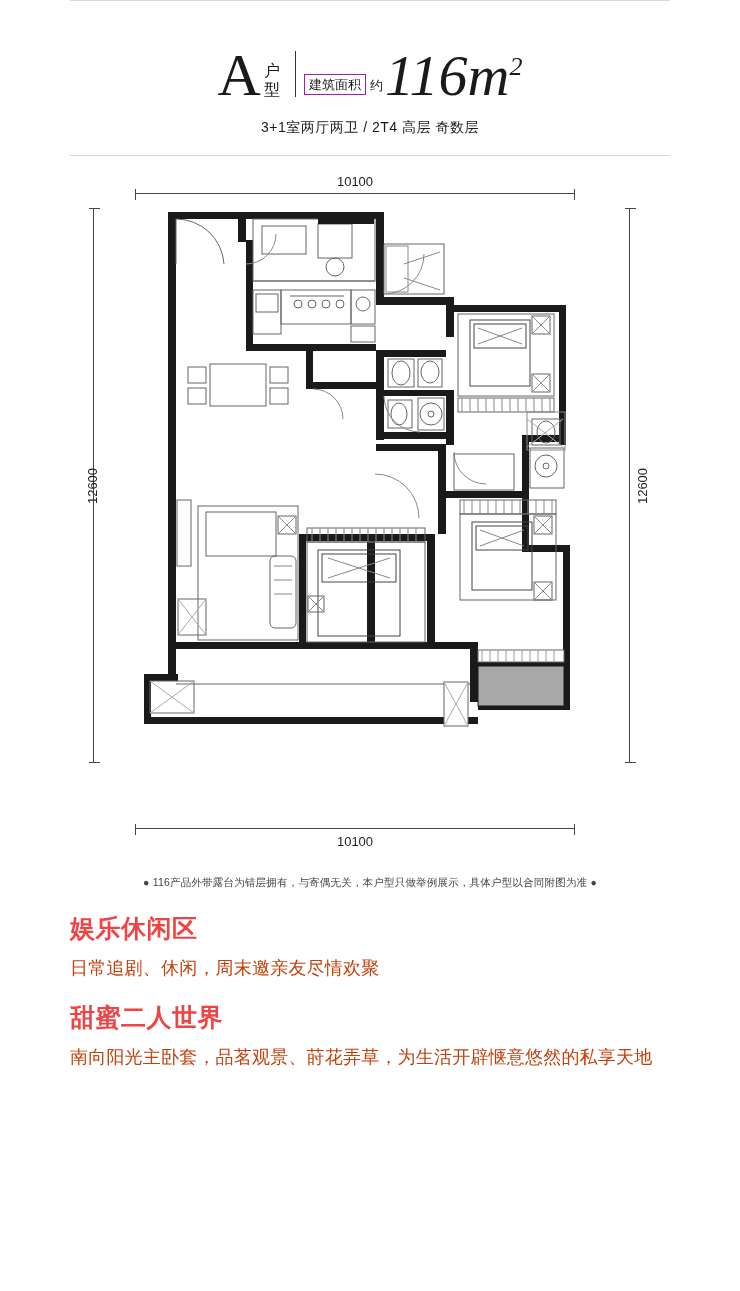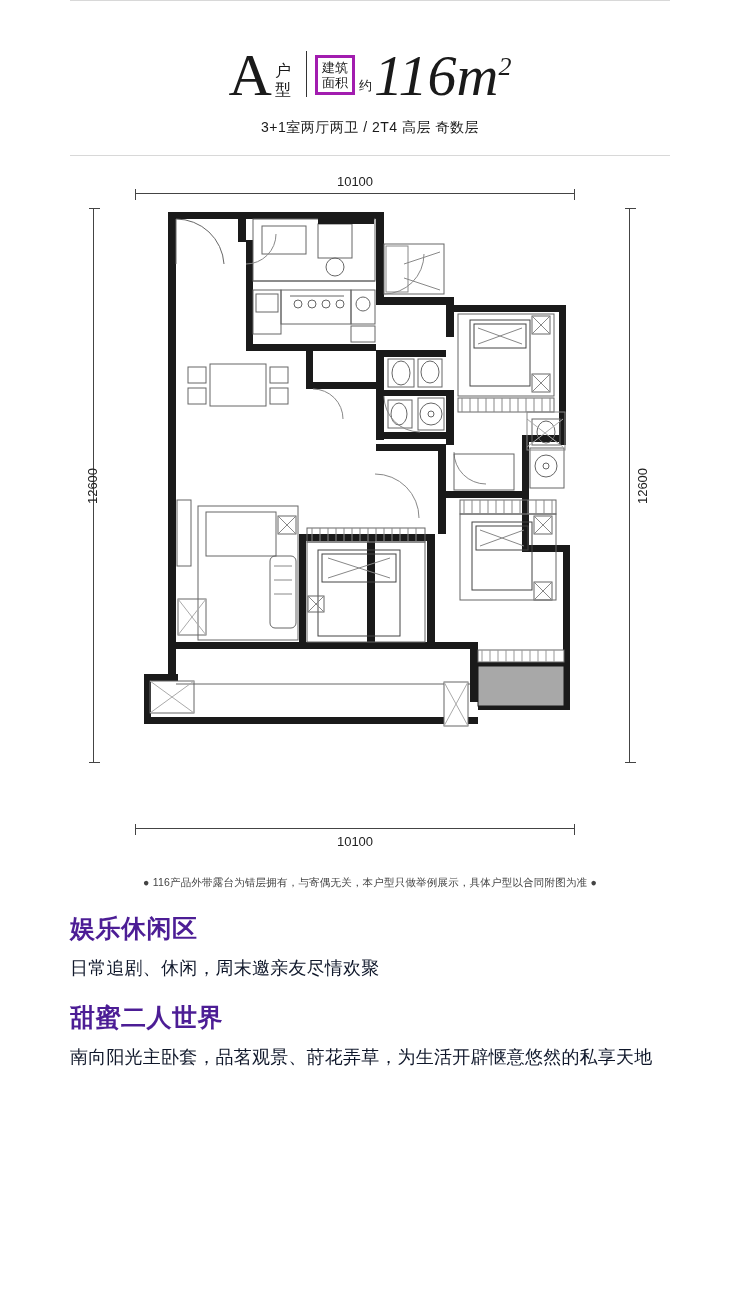--- a/index.html
+++ b/index.html
@@ -52,23 +52,22 @@
     font-family: "Liberation Sans", sans-serif;
   }
   .vrule {
     width: 1px;
     background: #333;
     height: 46px;
     margin: 0 8px 8px 8px;
   }
   .boxed-label {
     display: inline-flex;
-    flex-direction: column;
     justify-content: center;
-    border: 3px solid #a21caf;
+    border: 1px solid #a21caf;
     padding: 2px 4px;
     font-size: 13px;
     line-height: 15px;
     margin: 0 4px 10px 0;
   }
   .approx {
     font-size: 13px;
     margin: 0 2px 10px 0;
     align-self: flex-end;
   }
@@ -205,27 +204,27 @@
     margin: 22px 70px 0 70px;
   }
   .feature {
     margin-bottom: 18px;
   }
   .feature h3 {
     font-size: 25px;
     font-weight: 700;
     margin: 0 0 10px 0;
     letter-spacing: 0.5px;
-    color: #4c1d95;
+    color: #ef4444;
   }
   .feature p {
     font-size: 18px;
     line-height: 1.55;
     margin: 0;
-    color: #0f172a;
+    color: #c2410c;
     letter-spacing: 0.2px;
   }
 </style>
 </head>
 <body>
 
 <div class="page">
 
   <hr class="hr-top">
 

